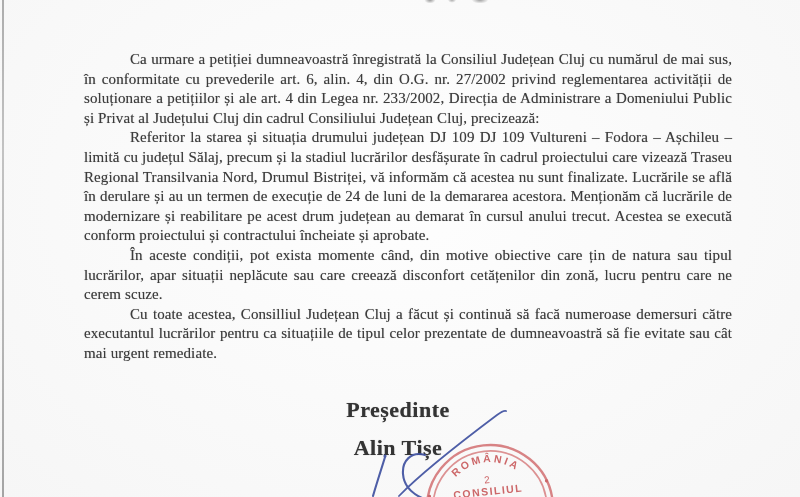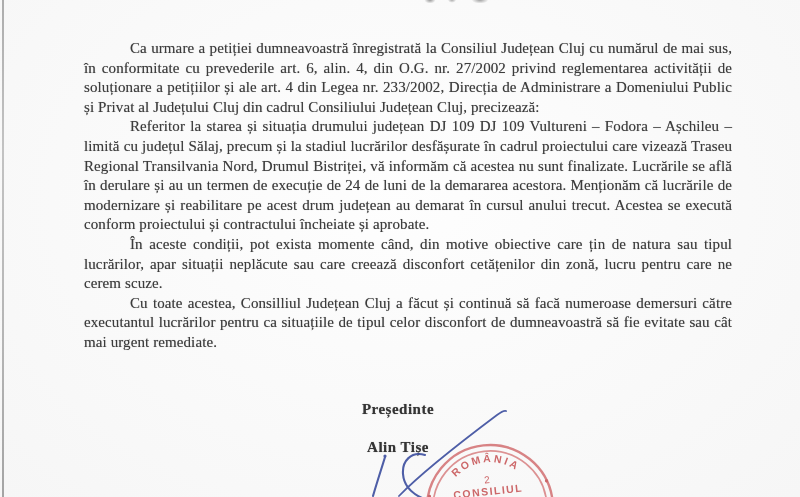--- a/index.html
+++ b/index.html
@@ -29,38 +29,38 @@
     top: 0; left: 418px;
     width: 82px; height: 6px;
     background:
       radial-gradient(ellipse 8px 5px at 12px 0px, rgba(70,70,70,0.55), rgba(70,70,70,0) 70%),
       radial-gradient(ellipse 6px 4px at 34px 0px, rgba(70,70,70,0.45), rgba(70,70,70,0) 70%),
       radial-gradient(ellipse 12px 5px at 62px 0px, rgba(70,70,70,0.5), rgba(70,70,70,0) 70%);
     filter: blur(0.4px);
   }
   .letter-body {
     position: absolute;
-    left: 84px; top: 39px;
+    left: 84px; top: 50px;
     width: 648px;
     color: #3c3c3c;
     font-size: 15px;
     line-height: 19.6px;
     text-align: justify;
     text-shadow: 0 0 0.7px rgba(70,70,70,0.55);
     letter-spacing: 0.1px;
   }
   .letter-body p { text-indent: 46px; }
   .sig-block {
     position: absolute;
     left: 318px; top: 400px;
     width: 160px;
     text-align: center;
     color: #343434;
     font-weight: bold;
-    font-size: 15px;
+    font-size: 22px;
     line-height: 19px;
     letter-spacing: 0.5px;
     text-shadow: 0 0 0.8px rgba(52,52,52,0.6);
   }
   .sig-name { margin-top: 19px; }
   .stamp-svg {
     position: absolute;
     left: 405px; top: 437px;
     opacity: 0.88;
     filter: blur(0.3px);
@@ -75,21 +75,21 @@
 <body>
 
 <div class="paper-tone"></div>
 <div class="scan-edge"></div>
 <div class="top-smudge"></div>
 
 <div class="letter-body">
   <p>Ca urmare a petiției dumneavoastră înregistrată la Consiliul Județean Cluj cu numărul de mai sus, în conformitate cu prevederile art. 6, alin. 4, din O.G. nr. 27/2002 privind reglementarea activității de soluționare a petițiilor și ale art. 4 din Legea nr. 233/2002, Direcția de Administrare a Domeniului Public și Privat al Județului Cluj din cadrul Consiliului Județean Cluj, precizează:</p>
   <p>Referitor la starea și situația drumului județean DJ 109 DJ 109 Vultureni – Fodora – Așchileu – limită cu județul Sălaj, precum și la stadiul lucrărilor desfășurate în cadrul proiectului care vizează Traseu Regional Transilvania Nord, Drumul Bistriței, vă informăm că acestea nu sunt finalizate. Lucrările se află în derulare și au un termen de execuție de 24 de luni de la demararea acestora. Menționăm că lucrările de modernizare și reabilitare pe acest drum județean au demarat în cursul anului trecut. Acestea se execută conform proiectului și contractului încheiate și aprobate.</p>
   <p>În aceste condiții, pot exista momente când, din motive obiective care țin de natura sau tipul lucrărilor, apar situații neplăcute sau care creează disconfort cetățenilor din zonă, lucru pentru care ne cerem scuze.</p>
-  <p>Cu toate acestea, Consilliul Județean Cluj a făcut și continuă să facă numeroase demersuri către executantul lucrărilor pentru ca situațiile de tipul celor disconfort de dumneavoastră să fie evitate sau cât mai urgent remediate.</p>
+  <p>Cu toate acestea, Consilliul Județean Cluj a făcut și continuă să facă numeroase demersuri către executantul lucrărilor pentru ca situațiile de tipul celor prezentate de dumneavoastră să fie evitate sau cât mai urgent remediate.</p>
 </div>
 
 <div class="sig-block">
   <div class="sig-title">Președinte</div>
   <div class="sig-name">Alin Tișe</div>
 </div>
 
 <svg class="stamp-svg" width="170" height="60" viewBox="0 0 170 60" aria-hidden="true">
   <g transform="rotate(-6 85 71)" fill="none" stroke="#cd5c5e">
     <circle cx="85" cy="71" r="63" stroke-width="2.4" opacity="0.85"></circle>

